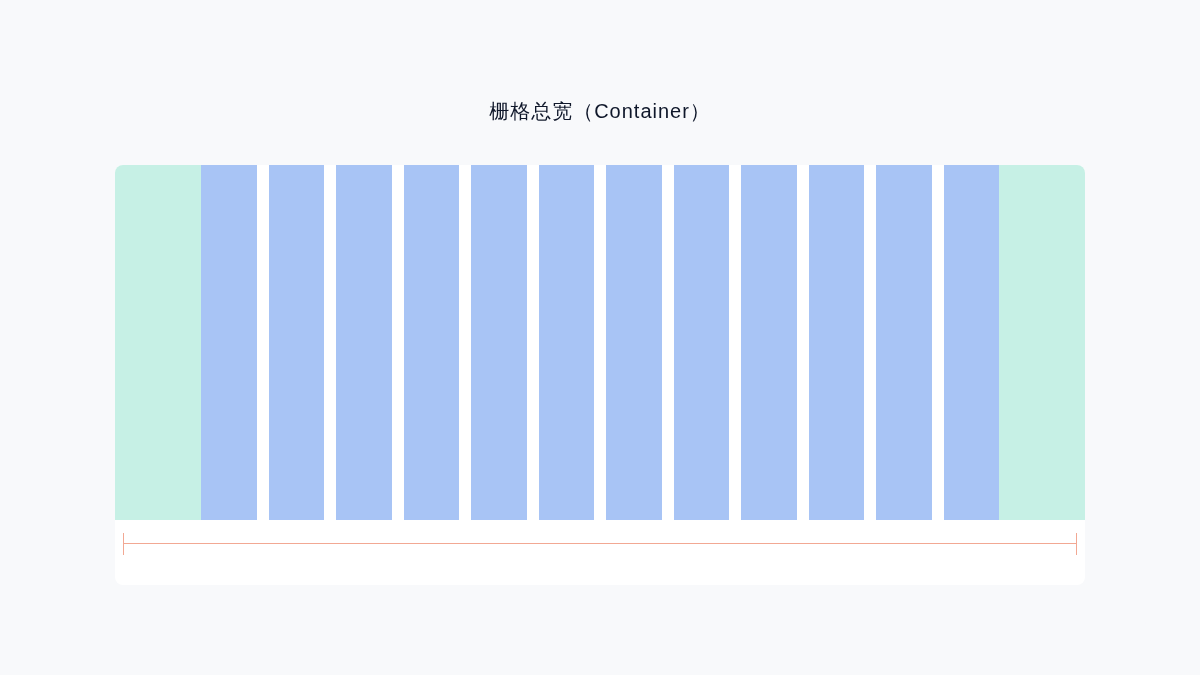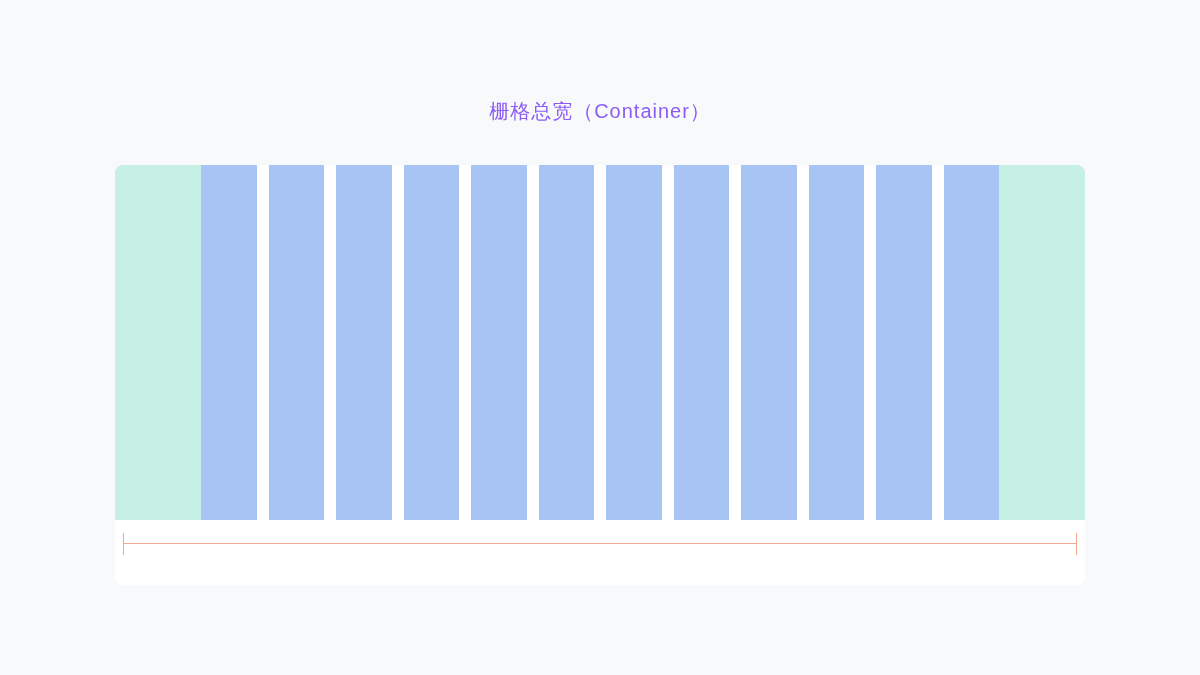--- a/index.html
+++ b/index.html
@@ -22,21 +22,21 @@
       background: #f8f9fb;
       border-radius: 16px;
       display: flex;
       flex-direction: column;
       align-items: center;
       padding-top: 50px;
     }
     .title {
       font-size: 20px;
       font-weight: 500;
-      color: #8b5cf6;
+      color: #0f172a;
       margin-bottom: 40px;
       letter-spacing: 1px;
     }
     .container-box {
       width: 970px;
       height: 420px;
       background: #ffffff;
       border-radius: 8px;
       position: relative;
       overflow: hidden;

